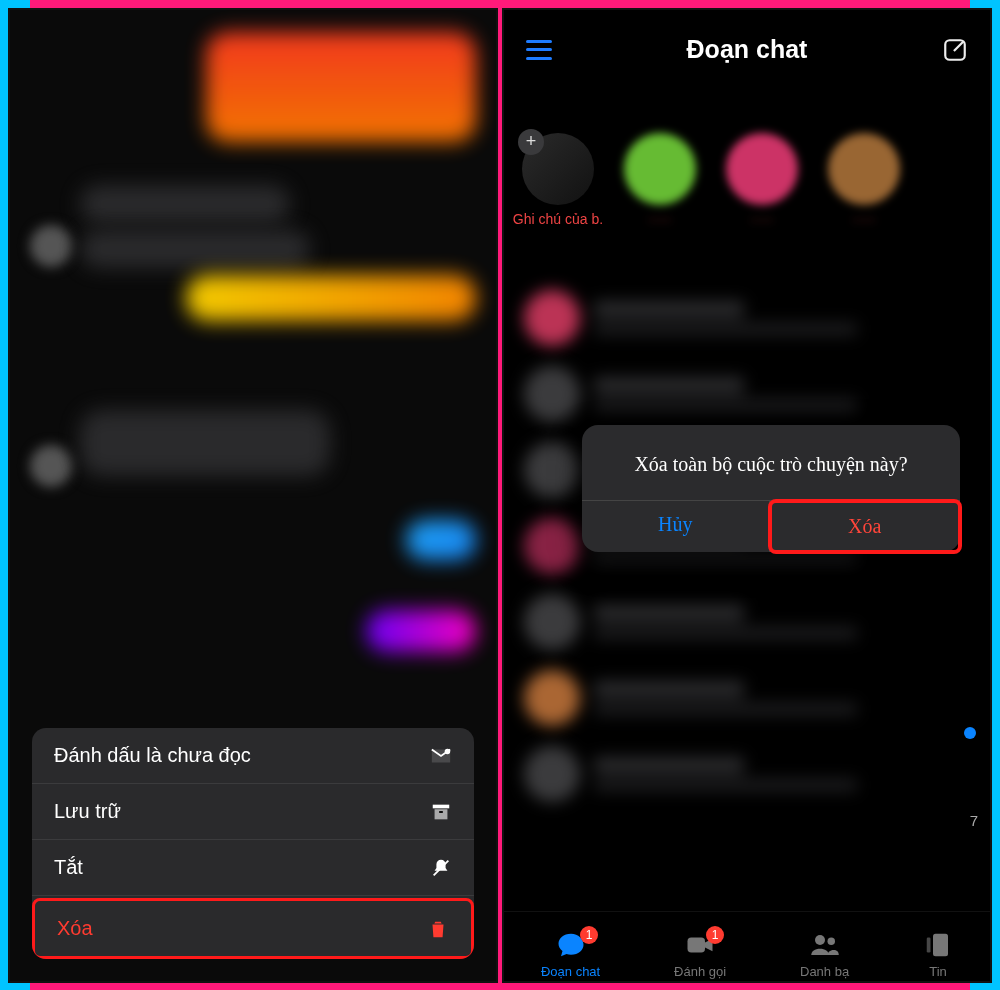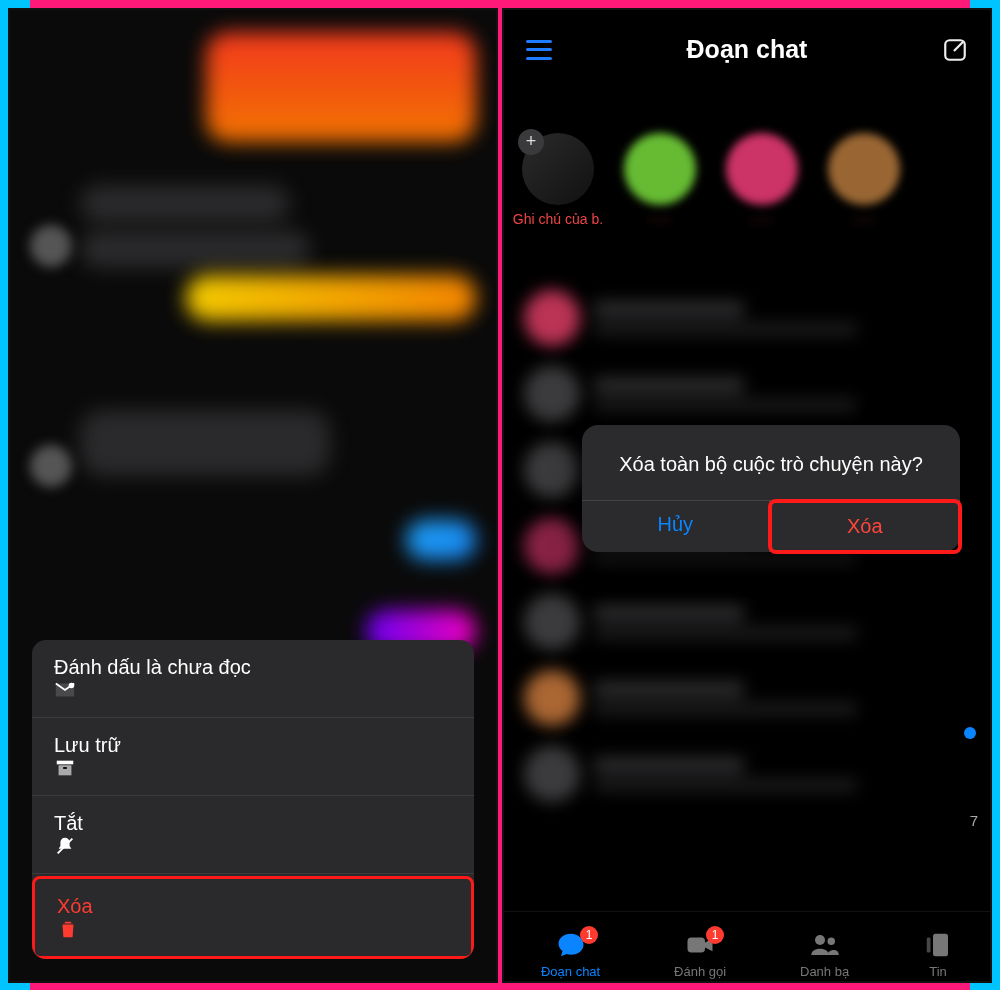--- a/index.html
+++ b/index.html
@@ -39,26 +39,25 @@
   .avatar-dot { position:absolute; width:42px; height:42px; border-radius:50%; background:#555; filter: blur(6px); }
 
   .action-sheet {
     position: absolute;
     bottom: 22px; left: 22px; right: 22px;
     background: #2a2a2c;
     border-radius: 14px;
     overflow: hidden;
   }
   .sheet-item {
-    display:flex; justify-content:space-between; align-items:flex-start;
+    display:flex; justify-content:space-between; align-items:flex-end;
     padding: 16px 22px;
     font-size: 20px;
     border-bottom: 1px solid #3b3b3d;
     cursor: pointer;
-    flex-direction: column;
   }
   .sheet-item:last-child { border-bottom: none; }
   .sheet-item.delete { color: #ff3b30; border: 3px solid #ff1a1a; border-radius: 8px; margin-top: 2px; }
   .sheet-icon { width: 22px; height: 22px; display:flex; align-items:center; justify-content:center; }
 
   
   .r-header {
     display:flex; align-items:center; justify-content:space-between;
     padding: 18px 22px 8px; height: 70px;
   }
@@ -77,21 +76,21 @@
   .story-0 .story-label { filter:none; }
 
   .convo-list { flex:1; padding: 8px 12px; position:relative; }
   .convo { display:flex; align-items:center; gap:14px; padding:10px 8px; filter: blur(8px);}
   .convo-avatar { width:56px;height:56px;border-radius:50%;background:#3b3b3d; flex:none; }
   .convo-text { flex:1; }
   .convo-name { height:16px; width:40%; background:#2c2c2e; border-radius:4px; margin-bottom:6px;}
   .convo-sub { height:12px; width:70%; background:#1e1e20; border-radius:4px;}
   .badge-7 { position:absolute; right:12px; top:540px; color:#aaa; font-size:15px; filter:none;}
 
-  .alert-backdrop { position:absolute; inset:0; pointer-events:none; }
+  .alert-backdrop { position:absolute; inset:0; pointer-events:none;font-family:Liberation Serif, serif; }
   .alert {
     position:absolute; left:78px; right:30px; top:415px;
     background:#2b2b2d; border-radius:16px;
     color:#fff; text-align:center;
     pointer-events:auto;
     box-shadow: 0 10px 30px rgba(0,0,0,.6);
   }
   .alert-title { padding: 26px 28px 22px; font-size:20px; font-weight:500; line-height:1.35; }
   .alert-buttons { display:flex; border-top:1px solid #444; }
   .alert-btn { flex:1; padding:12px 0; font-size:20px; cursor:pointer; }

